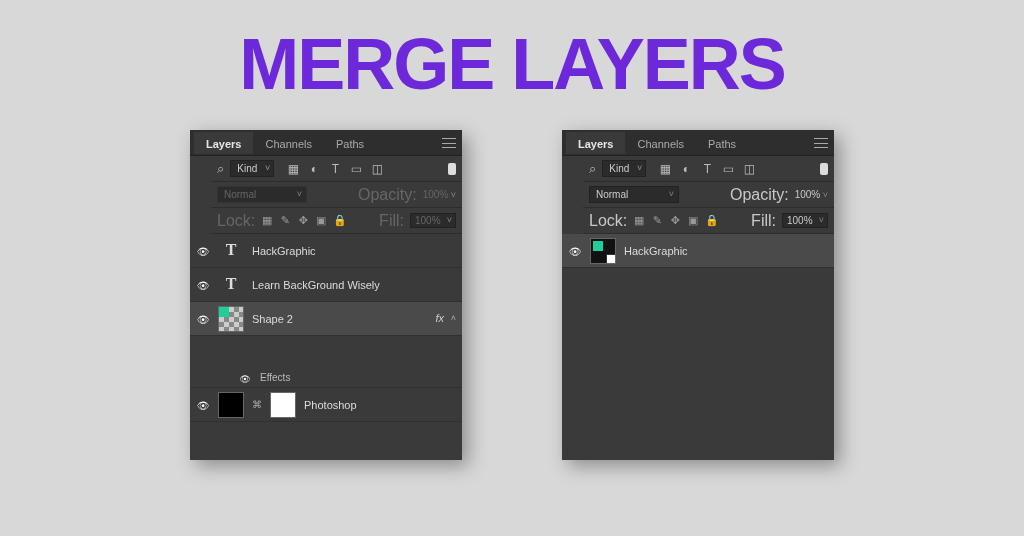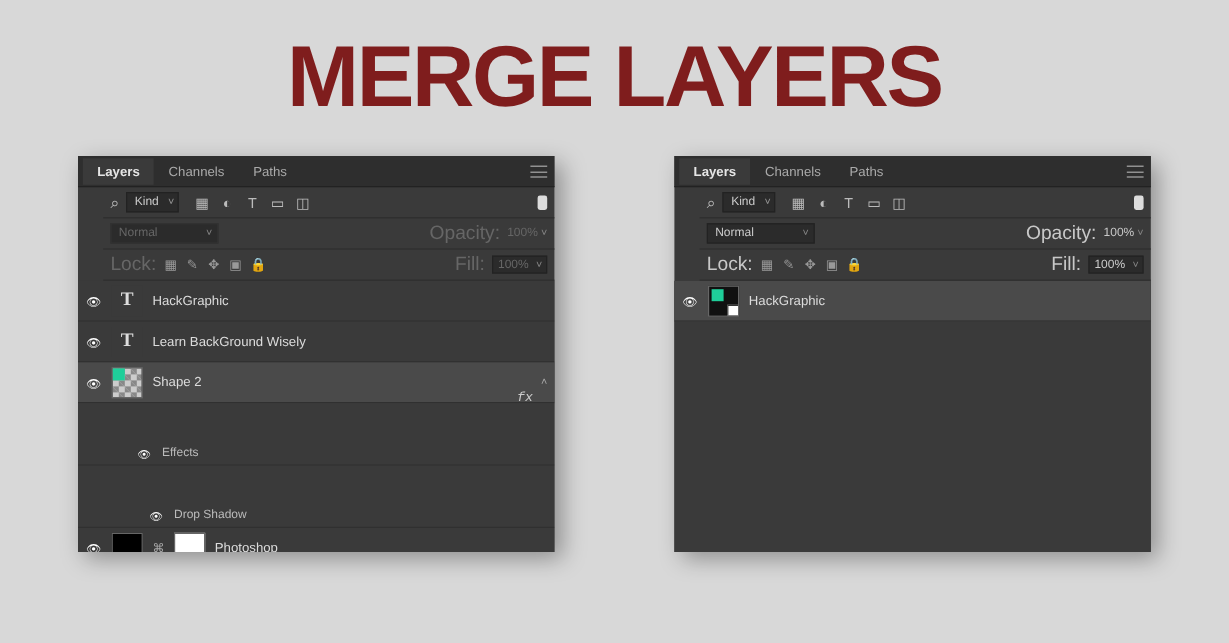--- a/index.html
+++ b/index.html
@@ -12,38 +12,38 @@
     position: relative;
   }
   .hero {
     text-align: center;
     padding-top: 28px;
   }
   .hero h1 {
     font-size: 72px;
     font-weight: 900;
     letter-spacing: -2px;
-    color: #7f1d1d;
+    color: #6d28d9;
     line-height: 1;
   }
   .hero .sub {
     font-size: 18px;
     letter-spacing: 10px;
     color: #2a2a2a;
     margin-top: 6px;
     font-weight: 400;
   }
   .panels-row {
     display: flex;
     justify-content: center;
     gap: 100px;
     margin-top: 30px;
   }
   .panel {
-    width: 397px;
+    width: 272px;
     height: 330px;
     background: #3a3a3a;
     box-shadow: 6px 6px 18px rgba(0,0,0,0.35);
     color: #c8c8c8;
     font-size: 11px;
     display: flex;
     flex-direction: column;
   }
   .tabs {
     display: flex;
@@ -228,25 +228,24 @@
     gap: 8px;
     font-size: 10px;
     color: #bbb;
     border-bottom: 1px solid #303030;
     margin-top: 32px;
   }
   .sub-effect .eye { transform: scale(0.9); }
   .fx-badge {
     position: absolute;
     right: 18px;
-    top: 24px;
+    top: 10px;
     font-style: italic;
     font-size: 11px;
     color: #ccc;
-    font-family: Liberation Mono, monospace;
   }
   .fx-chevron {
     position: absolute;
     right: 6px; top: 11px;
     font-size: 9px;
     color: #aaa;
   }
   .link-icon {
     width: 10px;
     color: #aaa;
@@ -326,24 +325,20 @@
         <span class="eye"></span>
         <div class="thumb checker"></div>
         <span class="layer-name">Shape 2</span>
         <span class="fx-badge">fx</span>
         <span class="fx-chevron">˄</span>
       </div>
       <div class="sub-effect">
         <span class="eye"></span>
         <span>Effects</span>
       </div>
-      <div class="sub-effect" style="padding-left:58px;">
-        <span class="eye"></span>
-        <span>Drop Shadow</span>
-      </div>
       <div class="layer">
         <span class="eye"></span>
         <div class="thumb black"></div>
         <span class="link-icon">⌘</span>
         <div class="thumb white"></div>
         <span class="layer-name">Photoshop</span>
       </div>
     </div>
   </div>
 

